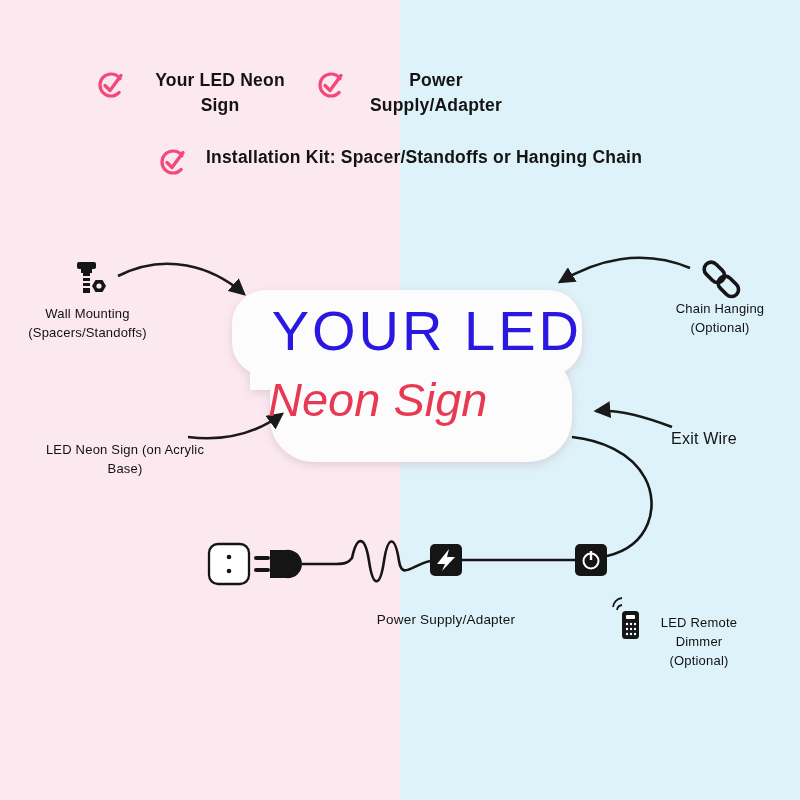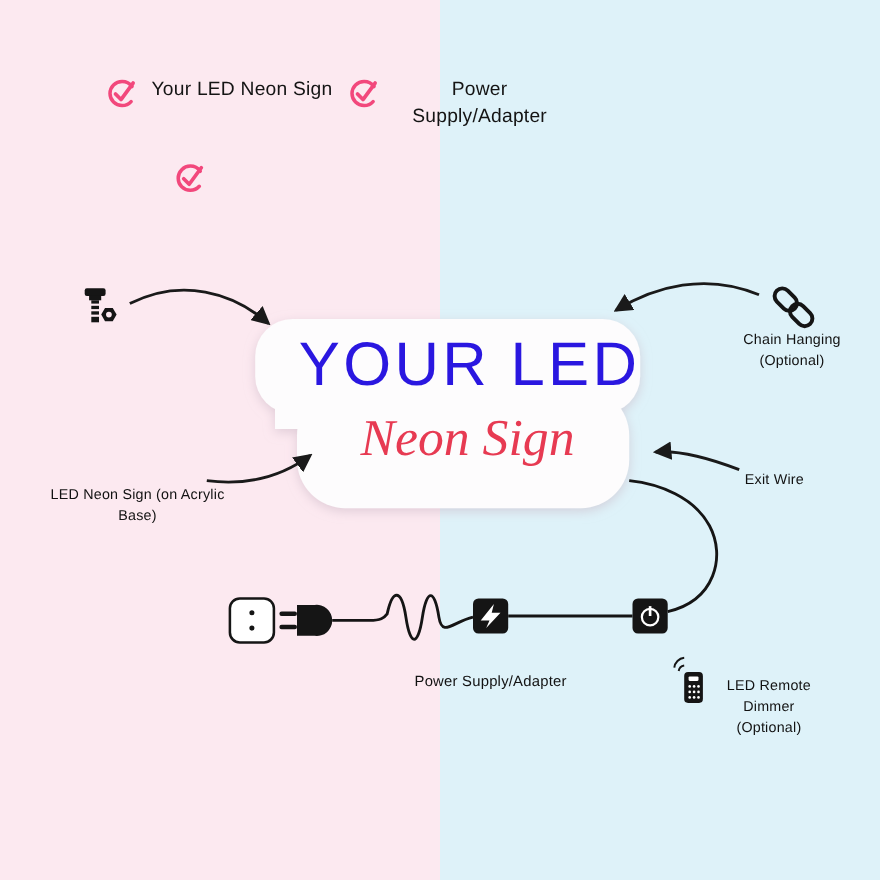--- a/index.html
+++ b/index.html
@@ -6,32 +6,32 @@
     --bg-left:#fce9f0; --bg-right:#def2f9; --check-pink:#f2487c;
     --title-blue:#2a17e0; --script-red:#e73a52; --ink:#161616;
   }
   *{box-sizing:border-box; margin:0; padding:0;}
   body{font-family:"Liberation Sans", sans-serif; color:var(--ink);}
   .canvas{position:relative; width:800px; height:800px; overflow:hidden; background:var(--bg-left);}
   .bg-half{position:absolute; top:0; bottom:0; width:50%;}
   .bg-half.left{left:0; background:var(--bg-left);}
   .bg-half.right{right:0; background:var(--bg-right);}
 
-  .check-item{position:absolute; display:flex; align-items:flex-start; gap:10px;}
+  .check-item{position:absolute; display:flex; align-items:flex-start; gap:10px;font-weight:bold;}
   .check-item .txt{font-size:17.5px; line-height:1.4; text-align:center; letter-spacing:.2px; color:#141414;}
   .check-icon{flex:0 0 auto; margin-top:1px;}
 
   .label{position:absolute; font-size:13px; line-height:1.45; text-align:center; letter-spacing:.2px; color:#121212;}
 
   .overlay{position:absolute; left:0; top:0; width:800px; height:800px; pointer-events:none;}
 
   .sign-title{position:absolute; left:228px; top:298px; width:354px; text-align:right;
     font-size:56px; letter-spacing:3px; color:var(--title-blue); font-weight:400;}
-  .sign-subtitle{position:absolute; left:268px; top:372px; width:314px; text-align:center;
-    font-family:Liberation Serif, serif; font-style:italic; font-size:47px; color:var(--script-red);}
+  .sign-subtitle{position:absolute; left:268px; top:372px; width:314px; text-align:left;
+    font-family:Liberation Sans, sans-serif; font-style:italic; font-size:47px; color:var(--script-red);}
 </style>
 </head>
 <body>
 
 <div class="canvas">
   <div class="bg-half left"></div>
   <div class="bg-half right"></div>
 
   <div class="check-item" style="left:96px; top:68px; width:218px;">
     <svg class="check-icon" width="30" height="30" viewBox="0 0 30 30">
@@ -48,20 +48,21 @@
     </svg>
     <div class="txt" style="width:160px;">Power Supply/Adapter</div>
   </div>
 
 
   <div class="check-item" style="left:158px; top:145px; width:500px;">
     <svg class="check-icon" width="30" height="30" viewBox="0 0 30 30">
       <circle cx="15" cy="16" r="11" fill="none" stroke="var(--check-pink)" stroke-width="3.2" stroke-dasharray="54 16" stroke-dashoffset="-8" stroke-linecap="round"></circle>
       <path d="M9,16.5 L14,21.5 L25,6.5" fill="none" stroke="var(--check-pink)" stroke-width="3.4" stroke-linecap="round" stroke-linejoin="round"></path>
     </svg>
+    <div class="txt" style="width:452px;">Installation Kit: Spacer/Standoffs or Hanging Chain</div>
   </div>
 
   <svg class="overlay" viewBox="0 0 800 800">
     <defs>
       <marker id="arrow" viewBox="0 0 10 10" refX="8.5" refY="5" markerWidth="6.5" markerHeight="6.5" orient="auto-start-reverse">
         <path d="M0,0 L10,5 L0,10 z" fill="#1a1a1a"></path>
       </marker>
       <filter id="soft" x="-20%" y="-20%" width="140%" height="140%">
         <feDropShadow dx="0" dy="3" stdDeviation="5" flood-color="#c9b6c4" flood-opacity="0.55"></feDropShadow>
       </filter>
@@ -134,18 +135,19 @@
         <circle cx="635" cy="629" r="1.2" fill="#ffffff"></circle>
       <circle cx="627" cy="634" r="1.2" fill="#ffffff"></circle>
         <circle cx="631" cy="634" r="1.2" fill="#ffffff"></circle>
         <circle cx="635" cy="634" r="1.2" fill="#ffffff"></circle>
     </g>
   </svg>
 
   <div class="sign-title">YOUR LED</div>
   <div class="sign-subtitle">Neon Sign</div>
 
+  <div class="label" style="left:5px; top:305px; width:165px;">Wall Mounting (Spacers/Standoffs)</div>
   <div class="label" style="left:645px; top:300px; width:150px;">Chain Hanging (Optional)</div>
   <div class="label" style="left:40px; top:441px; width:170px;">LED Neon Sign (on Acrylic Base)</div>
-  <div class="label" style="left:656px; top:427px; width:96px; font-size:13px;">Exit Wire</div>
+  <div class="label" style="left:656px; top:427px; width:96px; font-size:16px;">Exit Wire</div>
   <div class="label" style="left:340px; top:610px; width:212px; font-size:13.5px;">Power Supply/Adapter</div>
   <div class="label" style="left:651px; top:598px; width:96px;margin-top:16px;">LED Remote Dimmer (Optional)</div>
 </div>
 
 </body></html>

